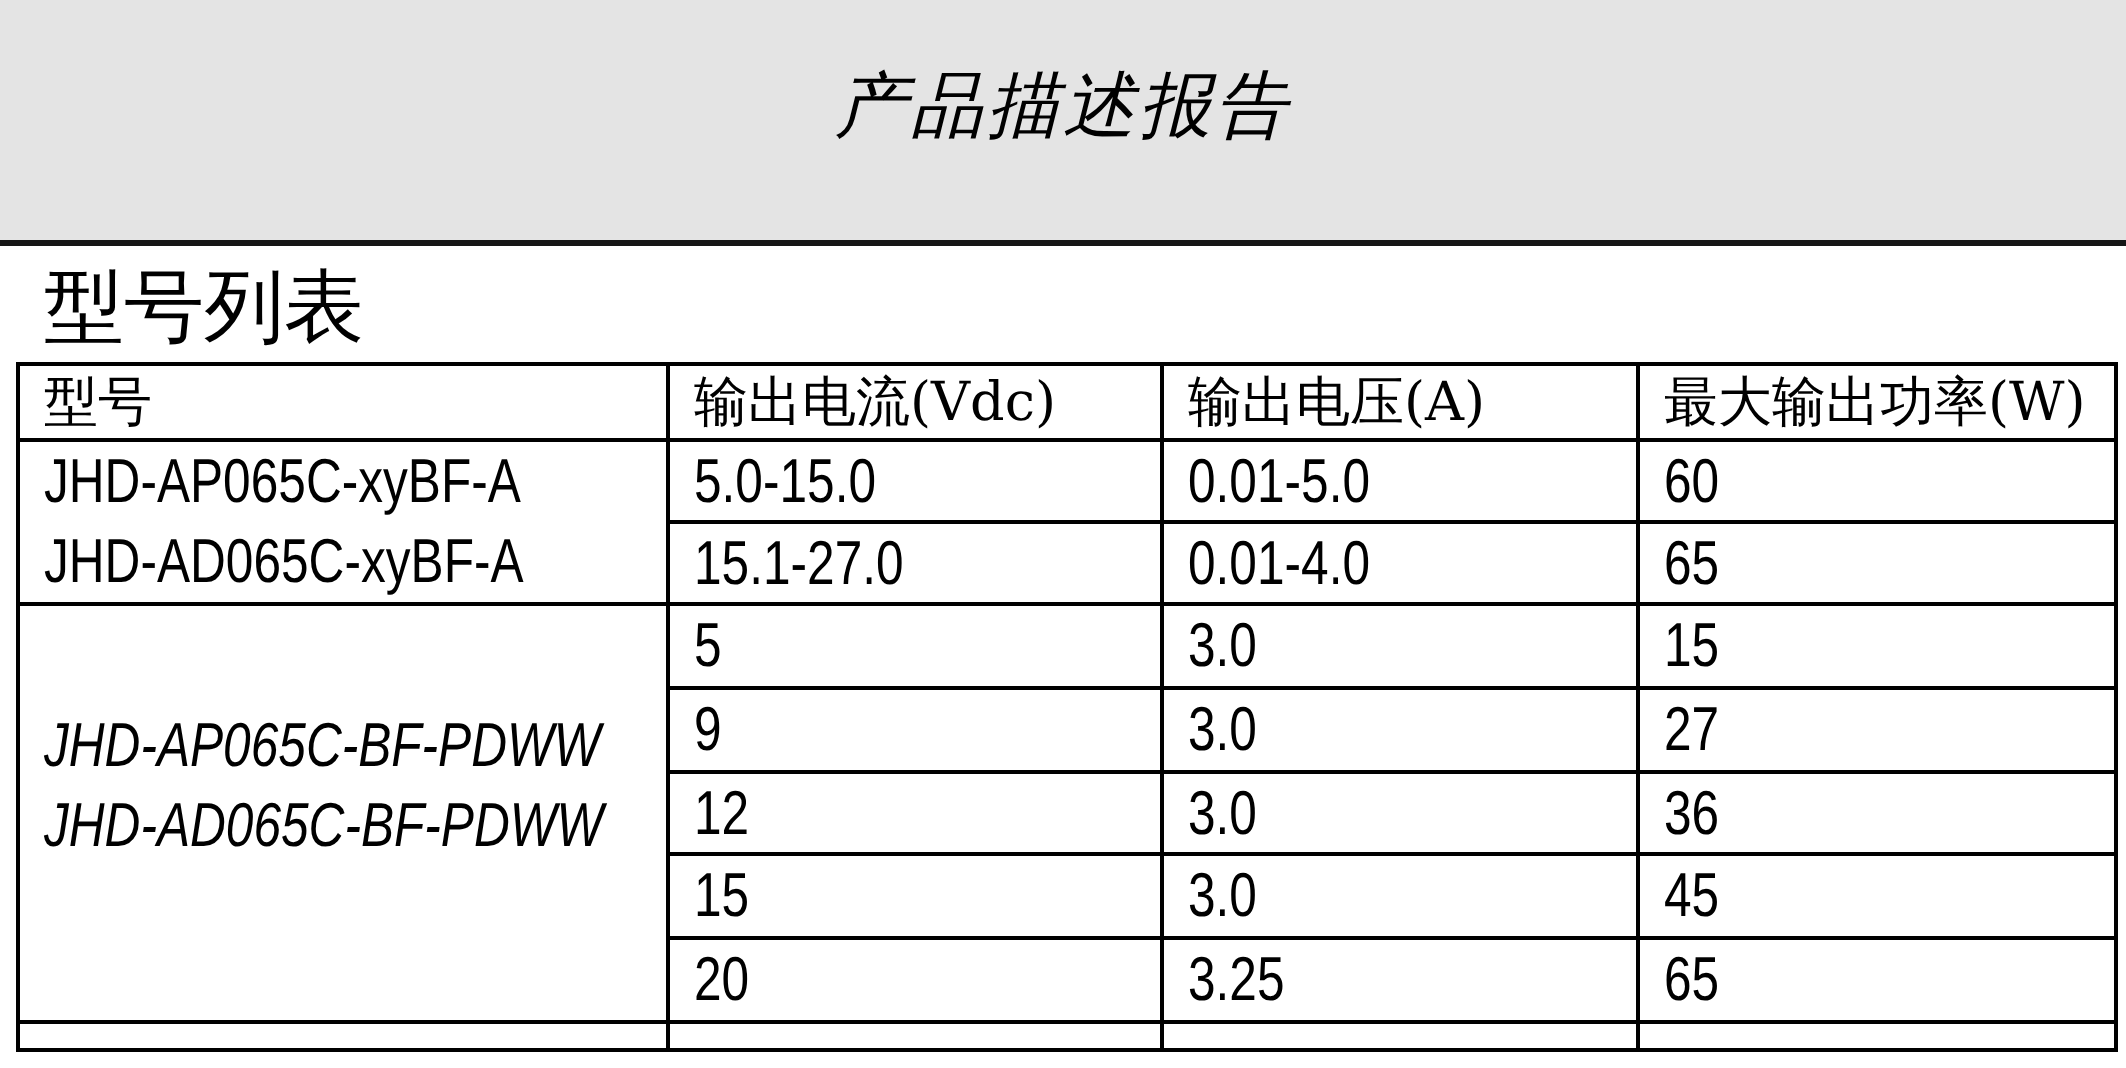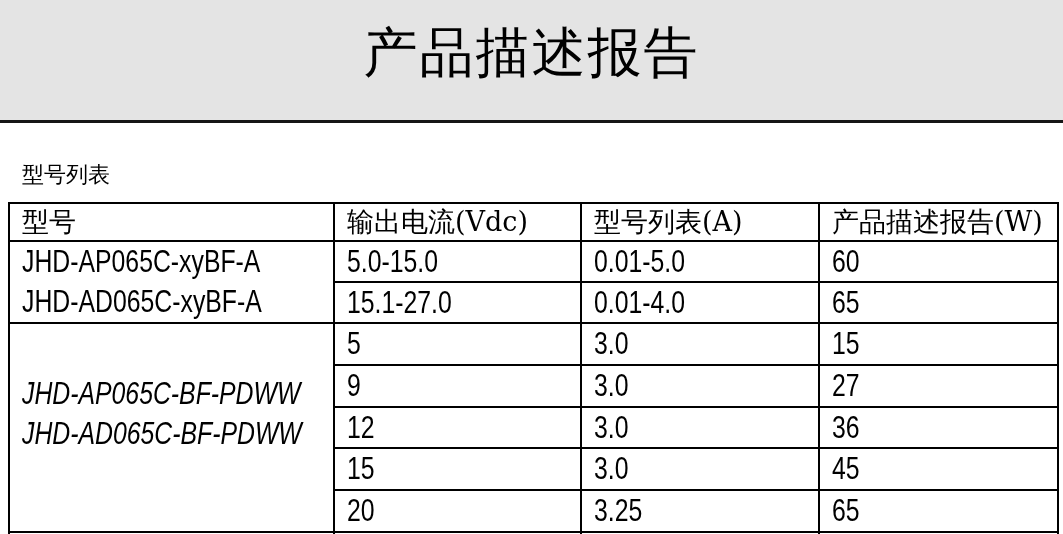--- a/index.html
+++ b/index.html
@@ -21,32 +21,33 @@
     width: 1063px;
     height: 123px;
     background: #e4e4e4;
     border-bottom: 3px solid #161616;
     display: flex;
     align-items: center;
     justify-content: center;
   }
   .doc-title {
     font-family: "DejaVu Serif", serif;
-    font-size: 54px;
+    font-size: 36px;
     letter-spacing: 2px;
     margin-top: -14px;
     white-space: nowrap;
+    font-style: italic;
   }
 
   
   .section-heading {
     font-family: "DejaVu Serif", serif;
-    font-size: 22px;
+    font-size: 40px;
     line-height: 32px;
-    margin: 36px 0 0 22px;
+    margin: 15px 0 0 22px;
   }
 
   
   table.model-table {
     margin: 11px 0 0 8px;
     border-collapse: collapse;
     table-layout: fixed;
     width: 1049px;
   }
   table.model-table th,
@@ -102,22 +103,22 @@
   <colgroup>
     <col style="width:325px">
     <col style="width:247px">
     <col style="width:238px">
     <col style="width:239px">
   </colgroup>
   <tbody>
     <tr class="h36">
       <th class="col-head">型号</th>
       <th class="col-head">输出电流(Vdc)</th>
-      <th class="col-head">型号列表(A)</th>
-      <th class="col-head">产品描述报告(W)</th>
+      <th class="col-head">输出电压(A)</th>
+      <th class="col-head">最大输出功率(W)</th>
     </tr>
 
     <tr class="h43">
       <td rowspan="2">
         <div class="model-lines">
           <span class="lat">JHD-AP065C-xyBF-A</span>
           <span class="lat">JHD-AD065C-xyBF-A</span>
         </div>
       </td>
       <td><span class="lat">5.0-15.0</span></td>

